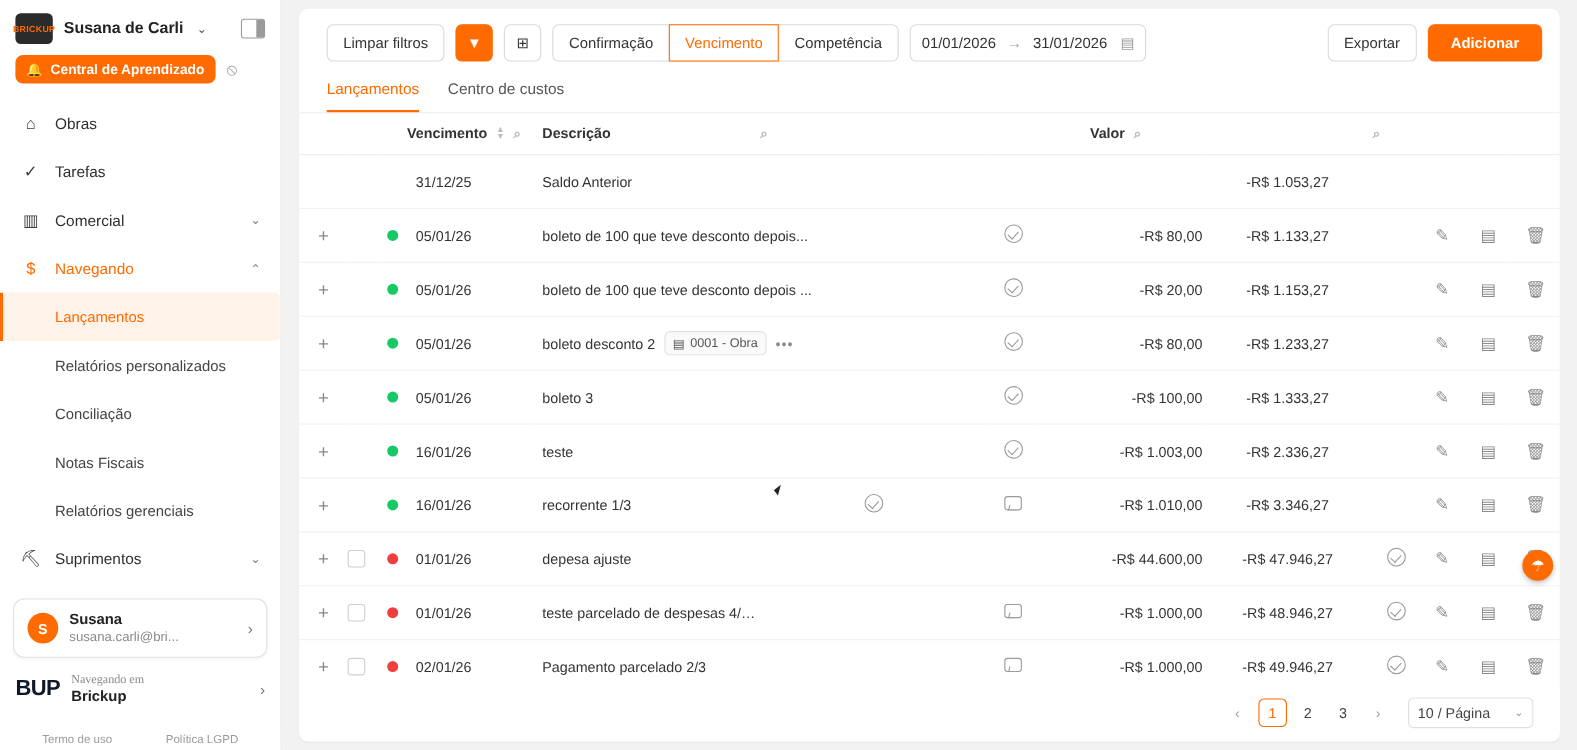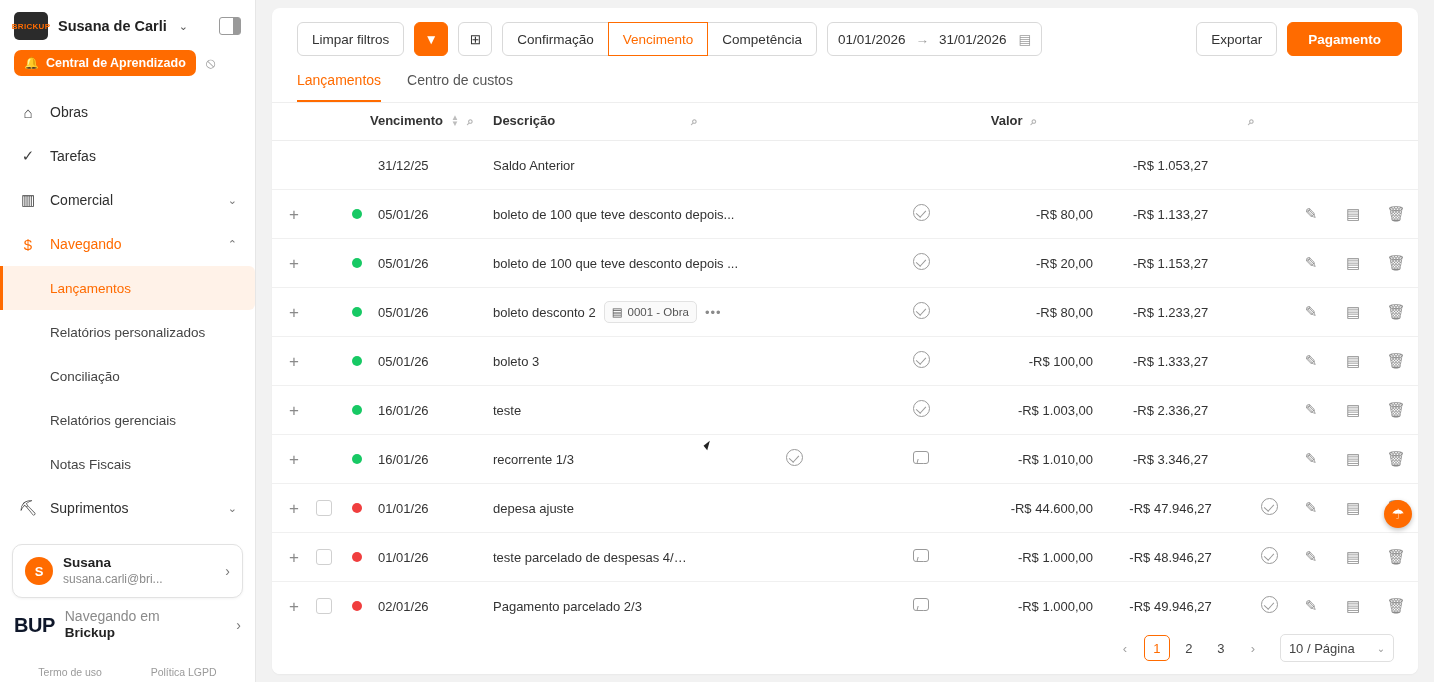--- a/index.html
+++ b/index.html
@@ -102,21 +102,21 @@
   }
   .u-name { font-size: 13.5px; font-weight: bold; color: #222; line-height: 1.25; }
   .u-mail { font-size: 12px; color: #8a8a8a; line-height: 1.25; }
   .u-chev { margin-left: auto; color: #777; font-size: 14px; }
 
   .brand-row {
     position: absolute; left: 14px; right: 14px; bottom: 40px;
     display: flex; align-items: center; gap: 10px;
   }
   .brand-logo { color: #0f172a; font-weight: bold; font-size: 20px; letter-spacing: -.5px; }
-  .brand-sub { font-size: 14px; color: #8a8a8a; line-height: 1.2; }
+  .brand-sub { font-size: 11px; color: #8a8a8a; line-height: 1.2; font-family: Liberation Serif, serif; }
   .brand-name { font-size: 13.5px; color: #222; font-weight: bold; line-height: 1.25; }
   .brand-chev { margin-left: auto; color: #777; font-size: 14px; }
 
   .legal {
     position: absolute; left: 0; right: 0; bottom: 4px;
     display: flex; justify-content: space-around;
     font-size: 10.5px; color: #9a9a9a;
     padding: 0 14px;
   }
 
@@ -344,24 +344,24 @@
       <div class="sub-item selected">
         <span>Lançamentos</span>
       </div>
       <div class="sub-item">
         <span>Relatórios personalizados</span>
       </div>
       <div class="sub-item">
         <span>Conciliação</span>
       </div>
       <div class="sub-item">
+        <span>Notas Fiscais</span>
+      </div>
+      <div class="sub-item">
         <span>Relatórios gerenciais</span>
-      </div>
-      <div class="sub-item">
-        <span>Notas Fiscais</span>
       </div>
 
       <div class="nav-item">
         <span class="ico">⛏</span>
         <span>Suprimentos</span>
         <span class="caret">⌄</span>
       </div>
     </div>
 
     <div class="user-card">
@@ -401,21 +401,21 @@
           <div class="btn">Competência</div>
         </div>
         <div class="daterange">
           <span>01/01/2026</span>
           <span class="arrow">→</span>
           <span>31/01/2026</span>
           <span class="cal">▤</span>
         </div>
         <div class="spacer"></div>
         <div class="btn">Exportar</div>
-        <div class="btn primary">Pagamento</div>
+        <div class="btn primary">Adicionar</div>
       </div>
 
       <div class="tabs">
         <div class="tab active">Lançamentos</div>
         <div class="tab">Centro de custos</div>
       </div>
 
       <div class="table-wrap">
         <table class="grid">
           <colgroup>

